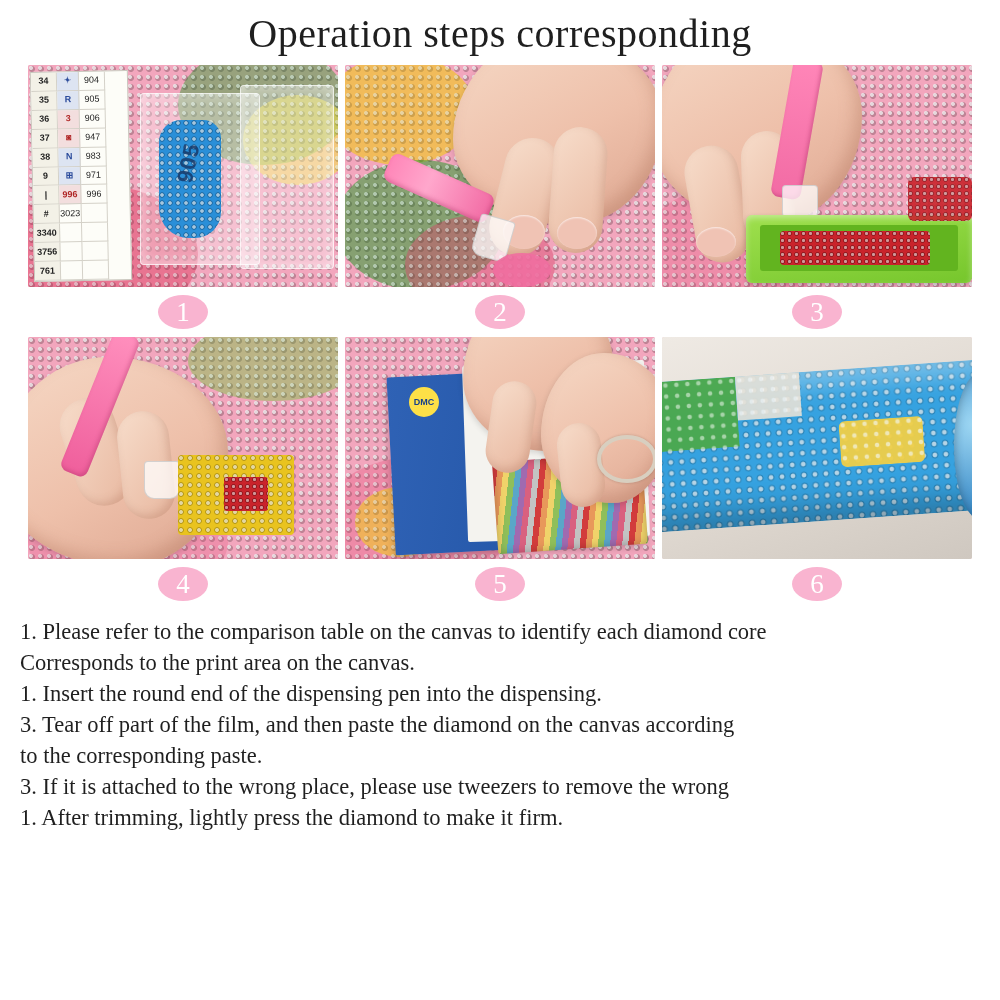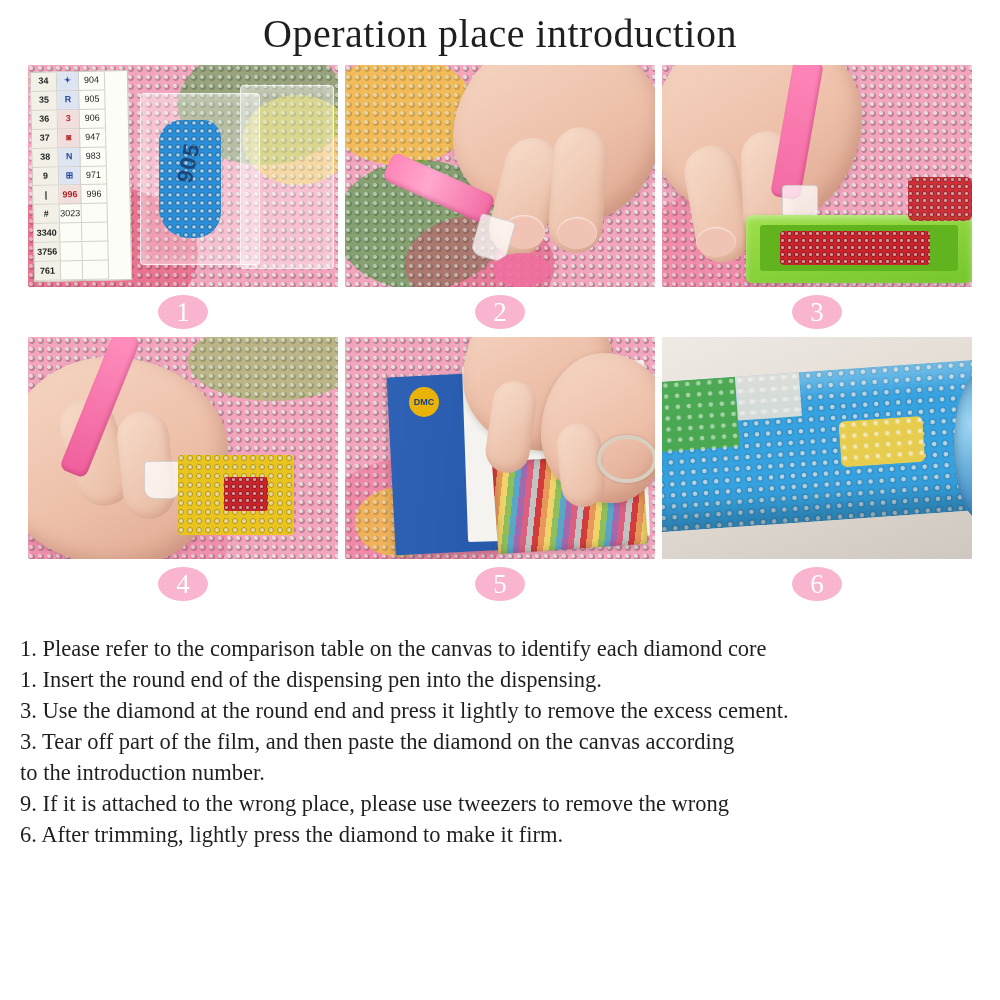--- a/index.html
+++ b/index.html
@@ -206,21 +206,21 @@
     border-radius: 2px;
     box-shadow: 0 3px 8px rgba(0,0,0,.25);
   }
   .book-white {
     position: absolute;
     background: #f4f3ef;
     border-radius: 2px;
   }
   .dmc-logo {
     position: absolute;
-    background: #eab308;
+    background: #fde047;
     border-radius: 50%;
     color: #16408c;
     font-family: "Liberation Sans", sans-serif;
     font-weight: bold;
     font-size: 9px;
     display: flex; align-items: center; justify-content: center;
   }
   .threads {
     position: absolute;
     background:
@@ -258,39 +258,39 @@
   }
   .bg-soft {
     position: absolute;
     inset: 0;
     background: linear-gradient(160deg, #efeae4, #ded7cf 60%, #cfc8c0);
   }
 
   
   .instructions {
     width: 972px;
-    margin: 25px auto 0 auto;
+    margin: 8px auto 0 auto;
     font-size: 22.5px;
     line-height: 1.33;
     color: #1f1f1f;
     font-family: "Liberation Serif", serif;
     padding: 0 6px;
     box-sizing: border-box;
   }
   .instructions p {
     margin: 0 0 1px 0;
     white-space: nowrap;
   }
 </style>
 </head>
 <body>
 
 <div class="page">
 
-  <h1 class="title">Operation place introduction</h1>
+  <h1 class="title">Operation steps corresponding</h1>
 
   <div class="grid">
 
     <div class="cell">
       <div class="photo">
         <div class="beadfield"></div>
         <div class="blob" style="left:-30px;top:120px;width:200px;height:140px;background:#e14b6e;opacity:.55;"></div>
         <div class="blob" style="left:150px;top:-20px;width:170px;height:120px;background:#3f9d3f;opacity:.5;"></div>
         <div class="blob" style="left:215px;top:30px;width:110px;height:90px;background:#f2e24a;opacity:.55;"></div>
         <div class="beads-overlay"></div>
@@ -457,21 +457,21 @@
       </div>
       <div class="badge-wrap">
         <div class="badge">6</div>
       </div>
     </div>
 
   </div>
 
   <div class="instructions">
     <p>1. Please refer to the comparison table on the canvas to identify each diamond core</p>
+    <p>Corresponds to the print area on the canvas.</p>
     <p>1. Insert the round end of the dispensing pen into the dispensing.</p>
-    <p>3. Use the diamond at the round end and press it lightly to remove the excess cement.</p>
     <p>3. Tear off part of the film, and then paste the diamond on the canvas according</p>
-    <p>to the introduction number.</p>
-    <p>9. If it is attached to the wrong place, please use tweezers to remove the wrong</p>
-    <p>6. After trimming, lightly press the diamond to make it firm.</p>
+    <p>to the corresponding paste.</p>
+    <p>3. If it is attached to the wrong place, please use tweezers to remove the wrong</p>
+    <p>1. After trimming, lightly press the diamond to make it firm.</p>
   </div>
 
 </div>
 
 </body></html>

